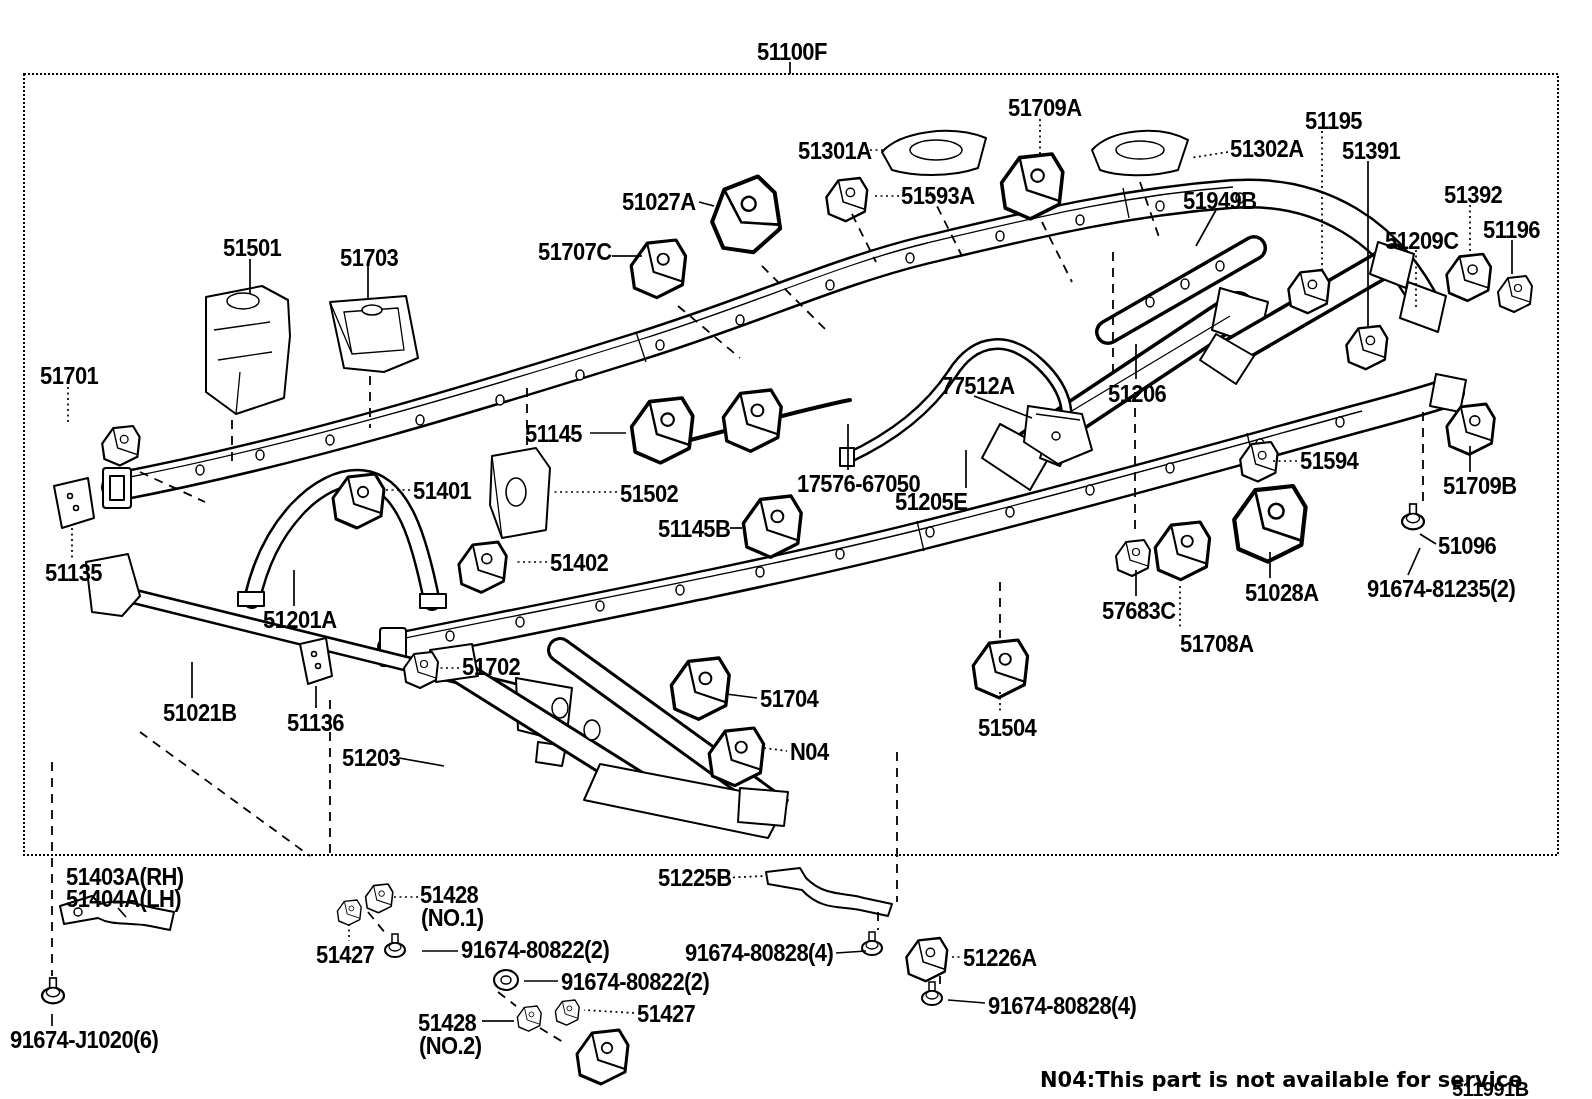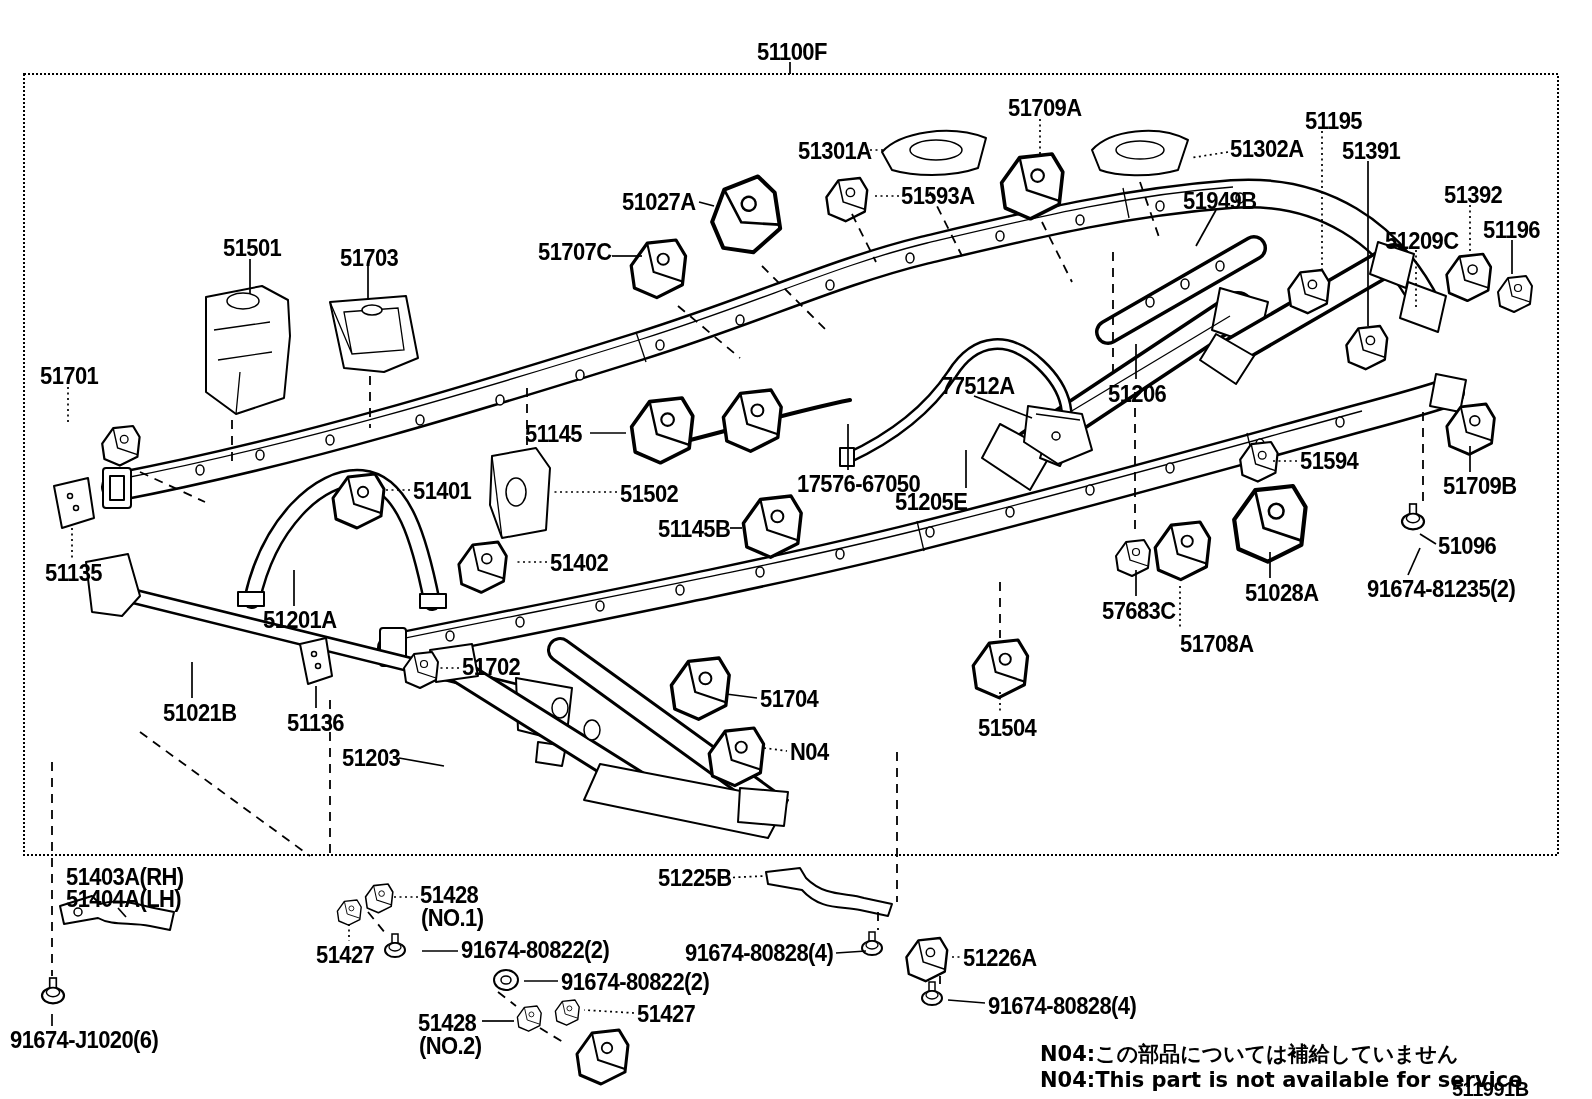--- a/index.html
+++ b/index.html
@@ -332,16 +332,15 @@
       <div class="lbl" style="left: 561px; top: 970px;">91674-80822(2)</div>
       <div class="lbl" style="left: 418px; top: 1011px;">51428</div>
       <div class="lbl" style="left: 419px; top: 1034px;">(NO.2)</div>
       <div class="lbl" style="left: 637px; top: 1002px;">51427</div>
       <div class="lbl" style="left: 685px; top: 941px;">91674-80828(4)</div>
       <div class="lbl" style="left: 963px; top: 946px;">51226A</div>
       <div class="lbl" style="left: 988px; top: 994px;">91674-80828(4)</div>
       <div class="lbl" style="left: 10px; top: 1028px;">91674-J1020(6)</div>
     </div>
 
-  <div class="note" style="left:1040px;top:1043px">N04:この部品については補給していません</div>
   <div class="note" style="left:1040px;top:1069px">N04:This part is not available for service</div>
   <div class="code" style="left:1452px;top:1078px">511991B</div>
 </div>
 
 </body></html>

